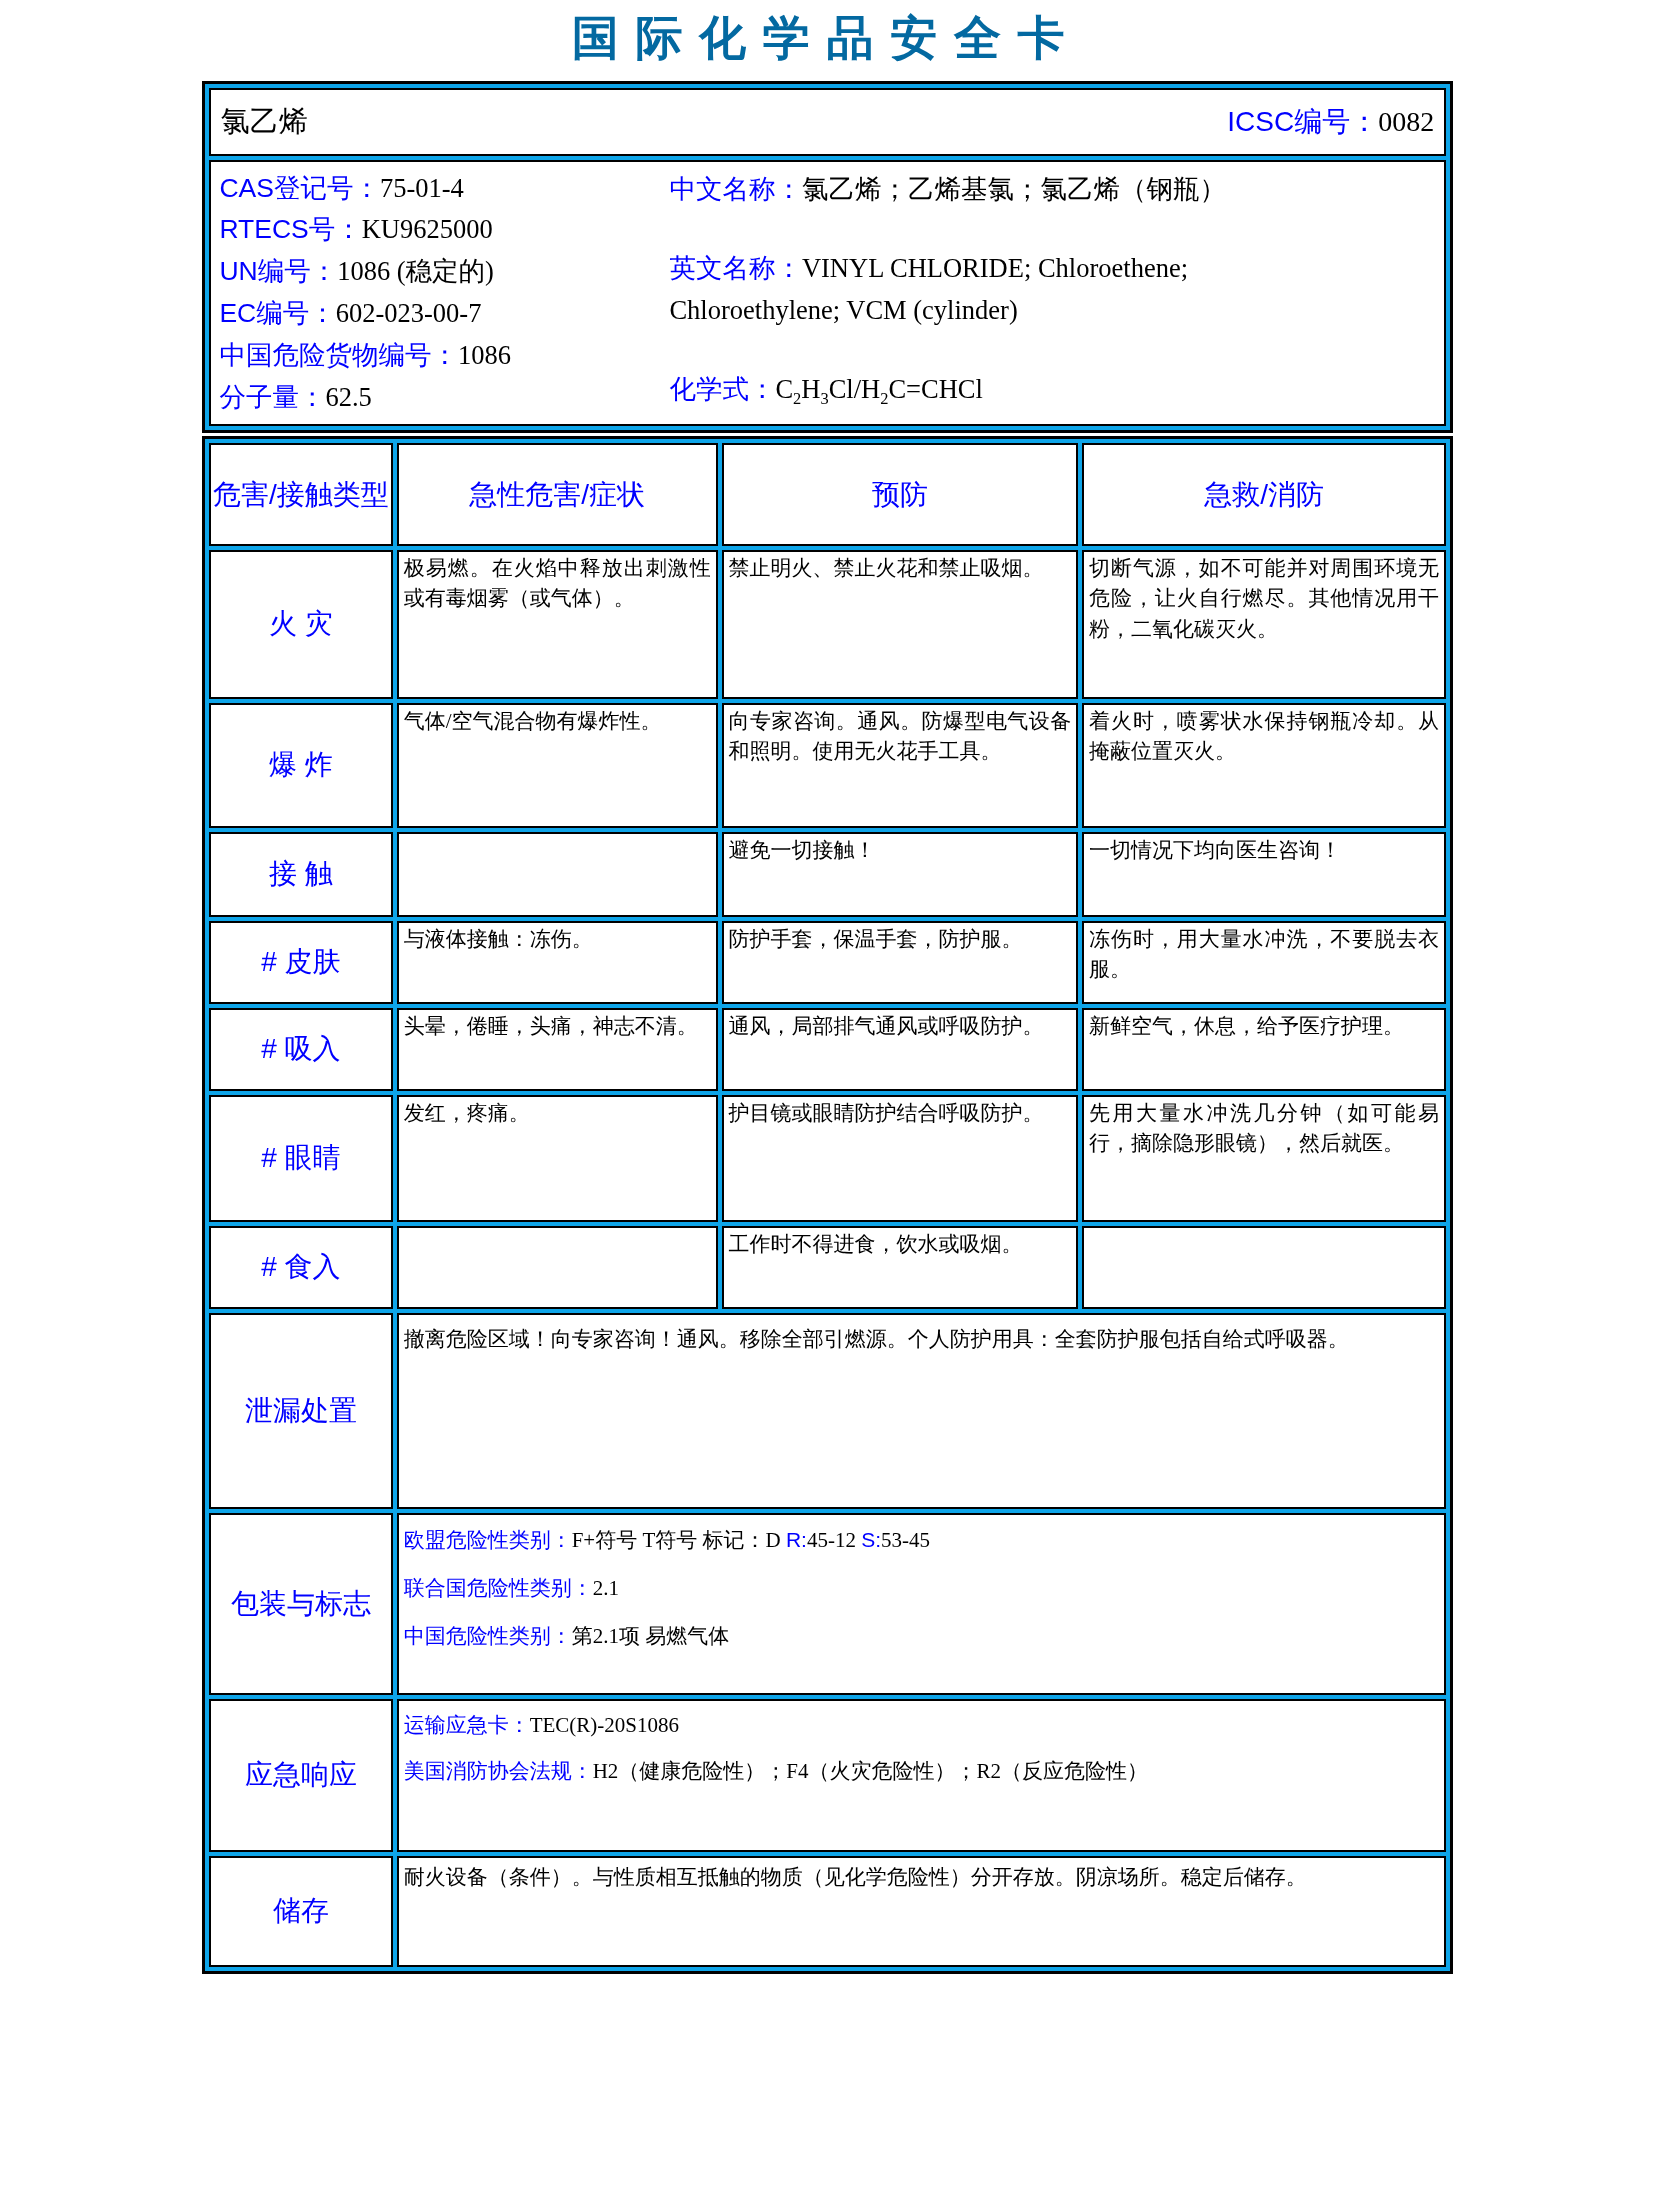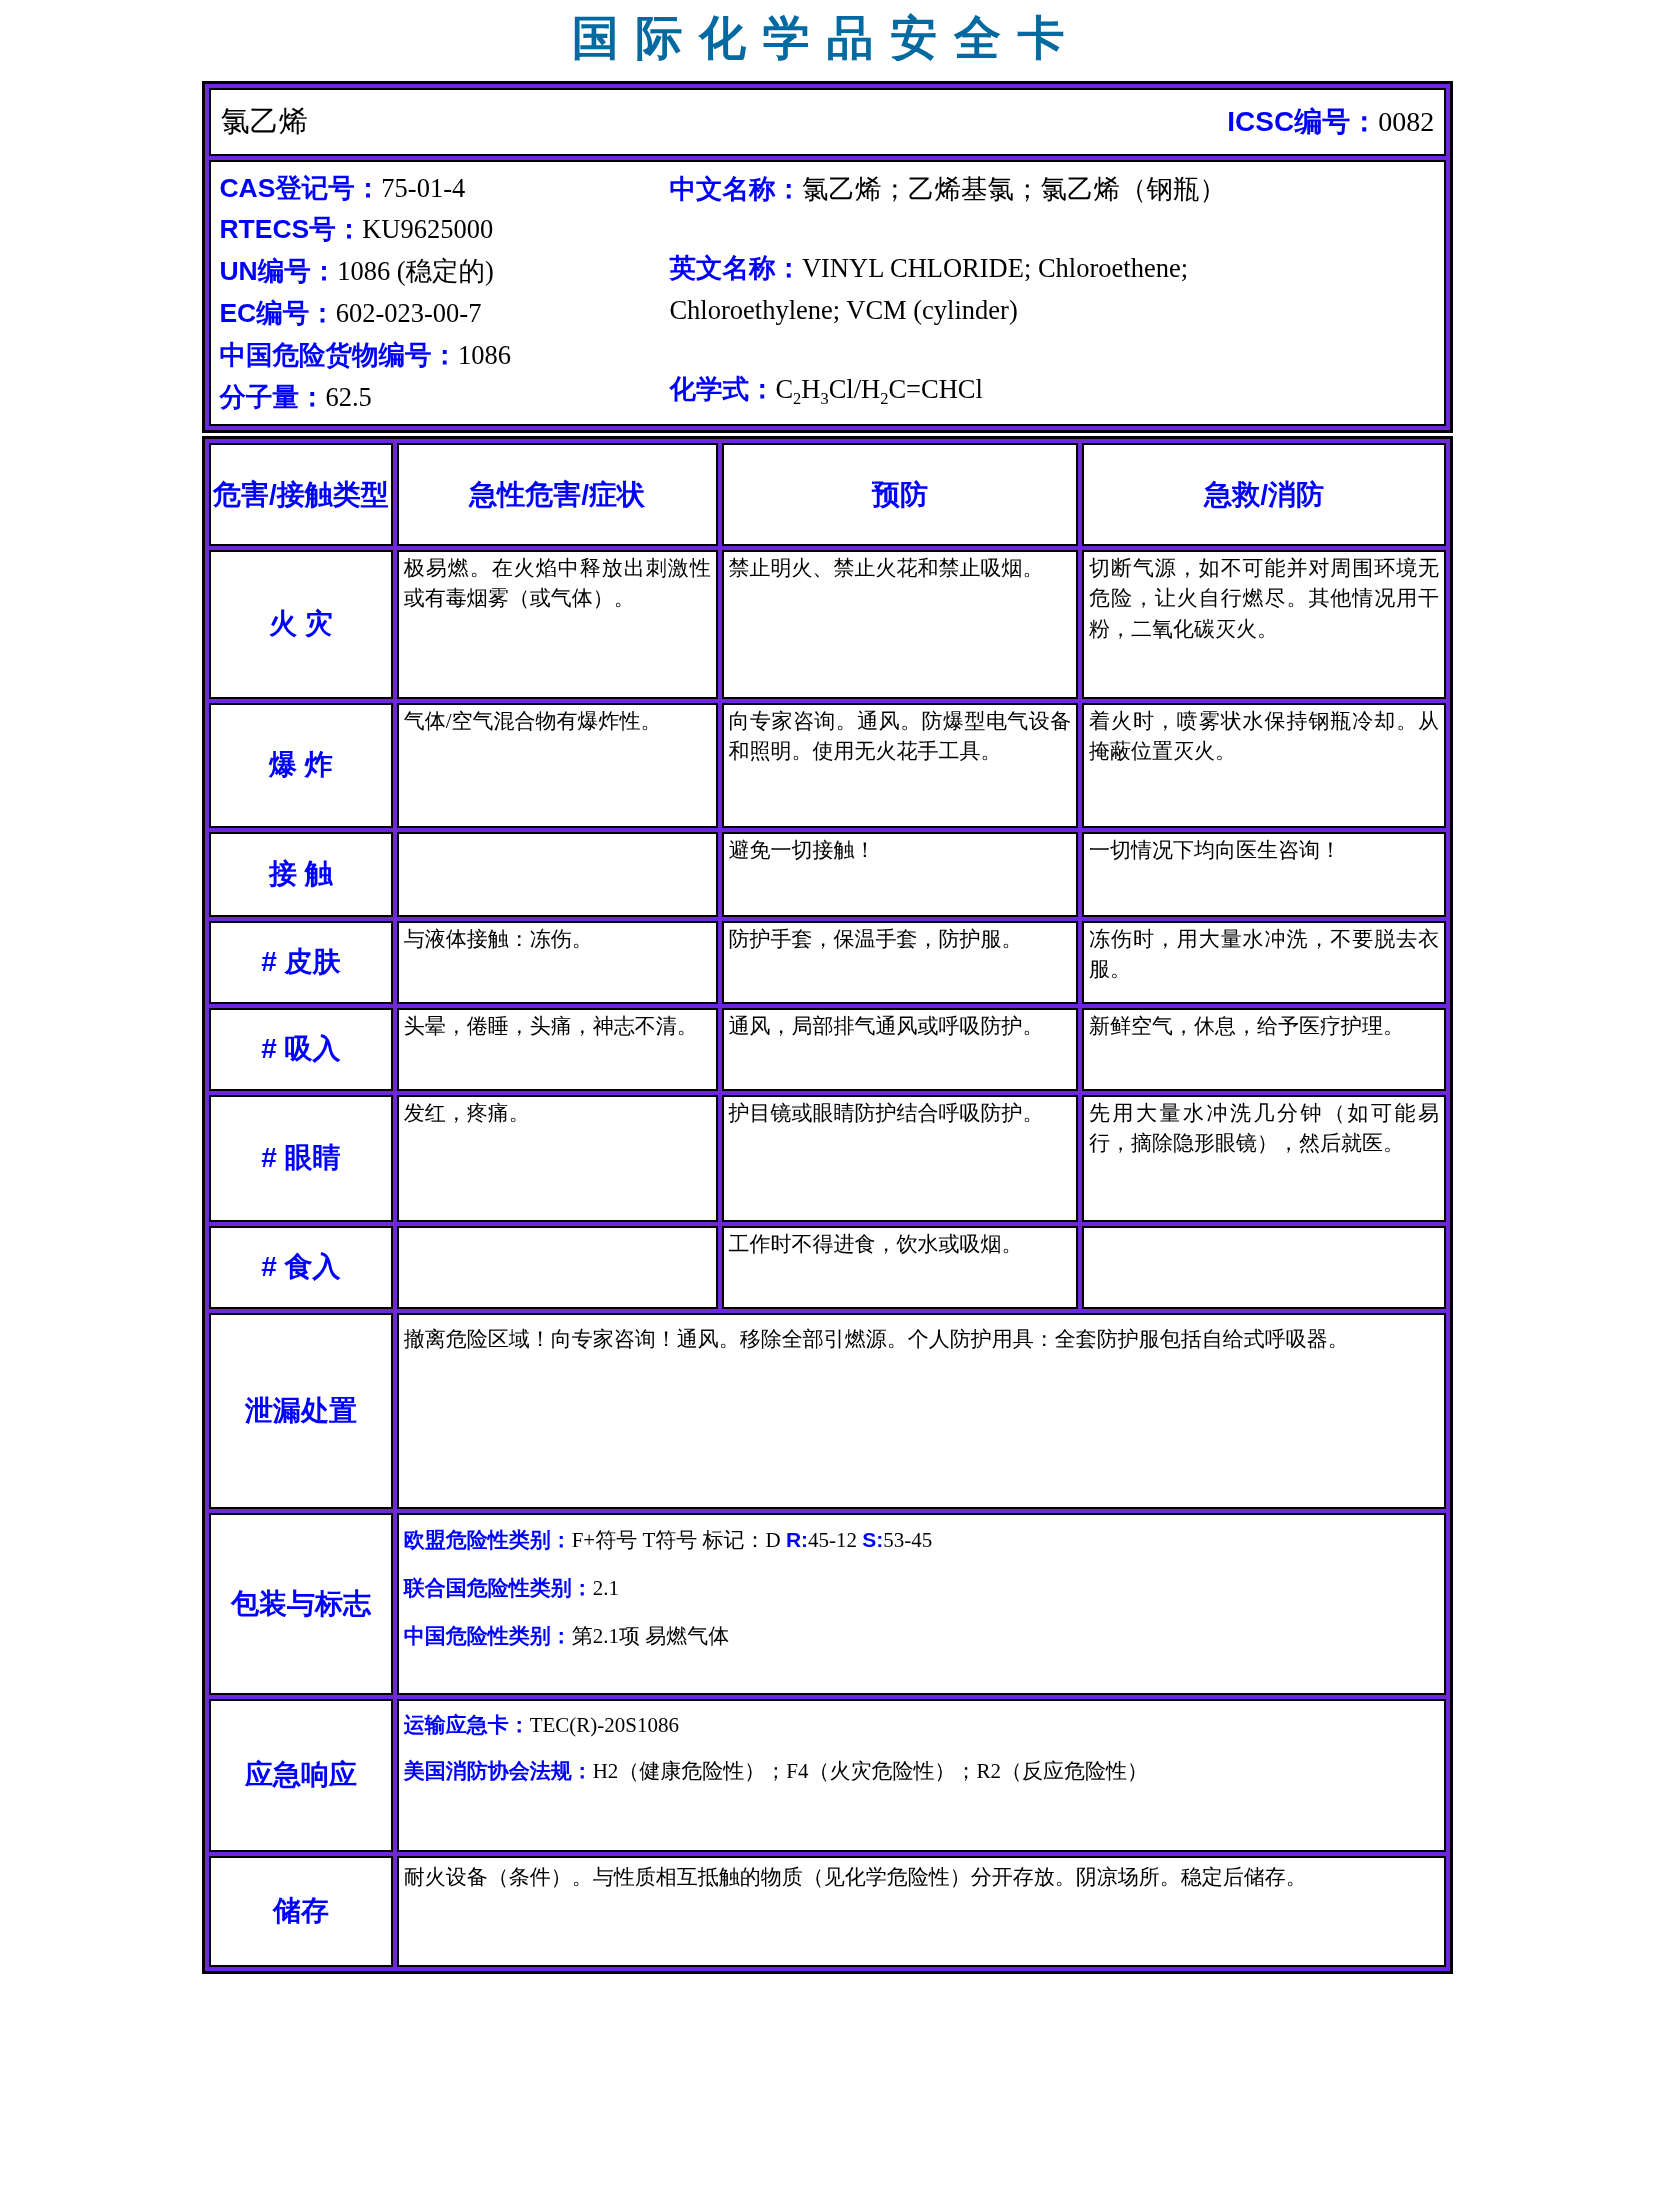--- a/index.html
+++ b/index.html
@@ -9,29 +9,29 @@
     font-size:25px;
   }
   
   .page-title{
     margin:7px 0 11px 0;text-align:center;
     font-family:"Liberation Serif","DejaVu Serif",serif;
     font-weight:bold;font-size:47px;letter-spacing:16.7px;color:#0369a1;
   }
   
   .tbl{
-    margin-left:202px;width:1251px;background:#6d28d9;
+    margin-left:202px;width:1251px;background:#0ea5e9;
     border:3.5px solid #000;border-collapse:separate;border-spacing:4.2px;
     table-layout:fixed;
   }
   .tbl + .tbl{margin-top:2.8px;}
   .tbl th,.tbl td{border:2.1px solid #000;background:#FFFFFF;}
   
   .bl{
-    color:#0000FF;font-weight:bold;
+    color:#0000FF;font-weight:normal;
     font-family:"Liberation Sans","DejaVu Sans",sans-serif;
   }
   
   .t1-head-cell{height:64px;padding:0 9.8px;vertical-align:middle;}
   .t1-head-flex{display:flex;justify-content:space-between;align-items:center;}
   .chem-name{font-size:29px;}
   .icsc{font-size:28px;}
   .t1-id-cell{height:251px;padding:5.6px 8.4px;vertical-align:top;}
   .id-flex{display:flex;}
   .id-left{width:37%;font-size:26.5px;line-height:1.58;}

